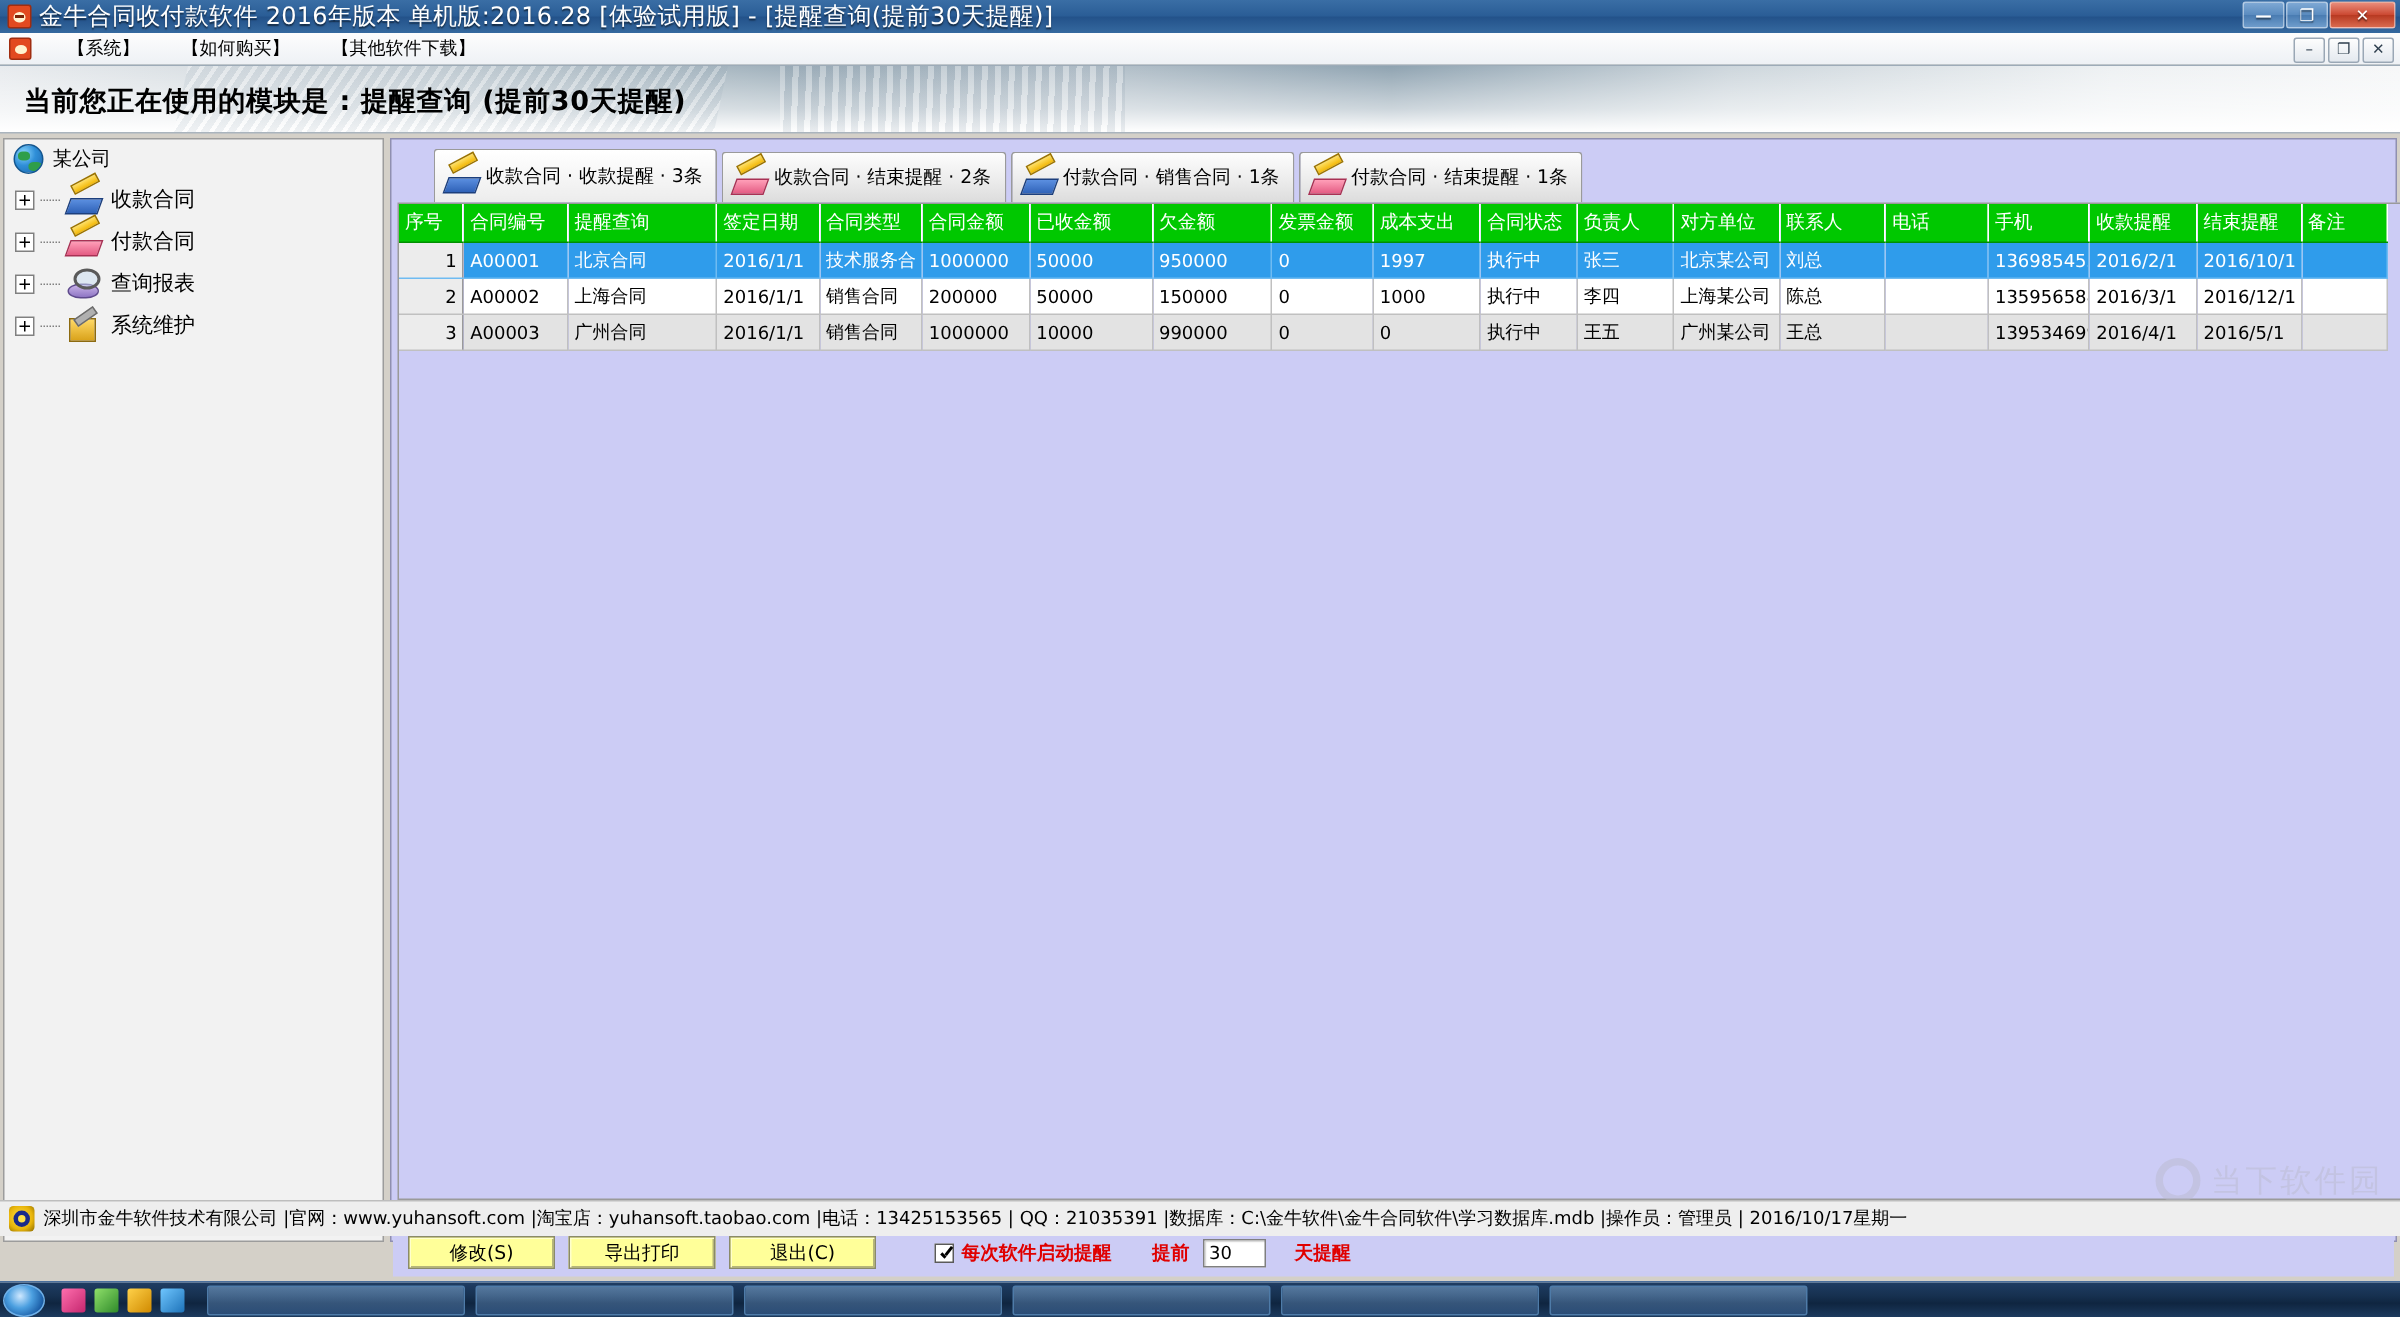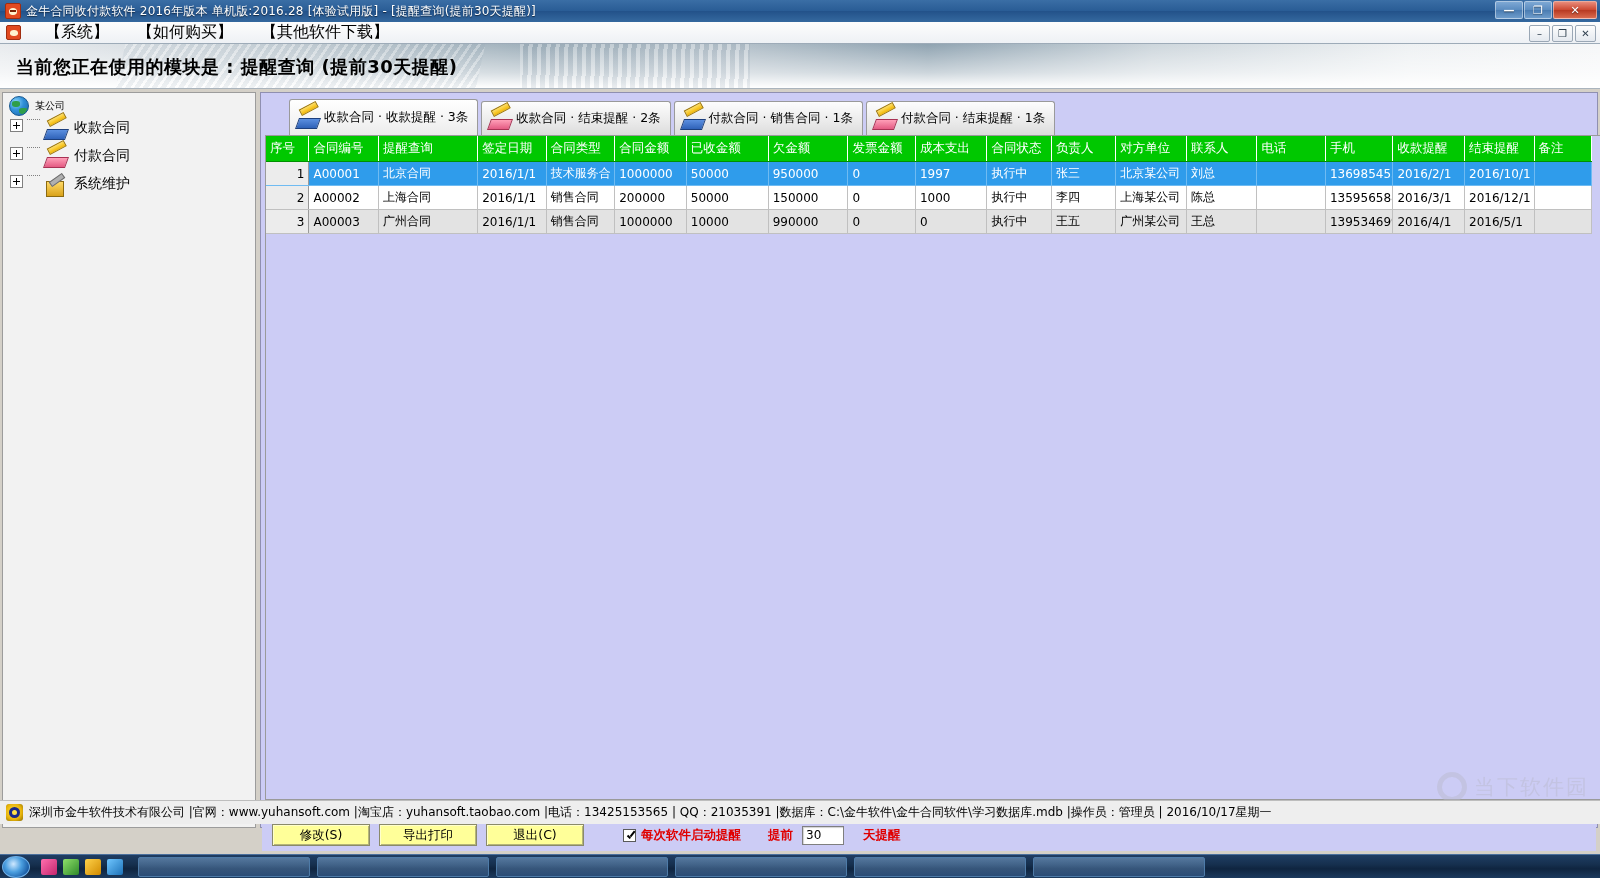--- a/index.html
+++ b/index.html
@@ -30,21 +30,21 @@
   .tb-icon::before {
     content: ""; position: absolute; left: 3px; top: 4px;
     width: 8px; height: 7px; border-radius: 50% 50% 45% 45%;
     background: #fff3d0;
   }
   .tb-icon::after {
     content: ""; position: absolute; left: 4px; top: 6px;
     width: 6px; height: 2px; background: #7a2408;
   }
   .tb-title {
-    color: #ffffff; font-size: 12px; letter-spacing: 0.2px;
+    color: #ffffff; font-size: 16px; letter-spacing: 0.2px;
     text-shadow: 0 1px 1px rgba(0,0,0,0.55);
     white-space: nowrap;
   }
   .tb-ctrls { position: absolute; right: 3px; top: 1px; display: flex; gap: 0; }
   .tb-btn {
     width: 28px; height: 18px; margin-left: 1px;
     border: 1px solid rgba(255,255,255,0.45);
     border-radius: 2px;
     background: linear-gradient(to bottom, #7ea8d4 0%, #5b8cc0 48%, #4a7cb2 52%, #6e9ccb 100%);
     display: flex; align-items: center; justify-content: center;
@@ -66,21 +66,21 @@
   .menu-icon {
     width: 15px; height: 15px; margin-left: 6px; margin-right: 10px;
     background: #e24a20; border: 1px solid #a02d10; border-radius: 2px;
     position: relative; flex: 0 0 auto;
   }
   .menu-icon::before {
     content: ""; position: absolute; left: 3px; top: 4px;
     width: 8px; height: 6px; border-radius: 50% 50% 45% 45%; background: #fff3d0;
   }
   .menu-item {
-    padding: 2px 14px; font-size: 16px; color: #000; white-space: nowrap;
+    padding: 2px 14px; font-size: 12px; color: #000; white-space: nowrap;
   }
   .mdi-ctrls { position: absolute; right: 4px; top: 3px; display: flex; gap: 2px; }
   .mdi-btn {
     width: 21px; height: 17px;
     border: 1px solid #9aa7b5; border-radius: 2px;
     background: linear-gradient(to bottom, #fdfdfd, #e4e9ef);
     display: flex; align-items: center; justify-content: center;
     font-size: 10px; color: #30404f;
   }
 
@@ -113,36 +113,36 @@
   .treepanel {
     position: absolute; left: 2px; top: 92px; width: 254px; height: 736px;
     background: #f2f2f2;
     border: 1px solid #9c9c9c;
     overflow: hidden;
   }
   .tree-root {
     display: flex; align-items: center; height: 26px; padding-left: 6px; gap: 6px;
   }
   .tree-node {
-    display: flex; align-items: flex-start; height: 28px; padding-left: 7px; gap: 4px;
+    display: flex; align-items: center; height: 28px; padding-left: 7px; gap: 4px;
     position: relative;
   }
   .expander {
     width: 13px; height: 13px; border: 1px solid #808080; background: #fff;
     position: relative; flex: 0 0 auto;
   }
   .expander::before {
     content: ""; position: absolute; left: 2px; top: 5px; width: 7px; height: 1px; background: #000;
   }
   .expander::after {
     content: ""; position: absolute; left: 5px; top: 2px; width: 1px; height: 7px; background: #000;
   }
   .dots { width: 13px; height: 1px; border-top: 1px dotted #808080; flex: 0 0 auto; }
   .tree-label { font-size: 14px; color: #000; white-space: nowrap; }
-  .tree-root .tree-label { font-size: 10px; }
+  .tree-root .tree-label { font-size: 13px; }
 
   
   .ic { width: 26px; height: 22px; position: relative; flex: 0 0 auto; }
   .ic-globe { width: 20px; height: 20px; border-radius: 50%;
     background: radial-gradient(circle at 32% 30%, #8fd9ff 0%, #2f8fd8 45%, #1a63a8 100%);
     border: 1px solid #14568f; overflow: hidden; }
   .ic-globe::before { content:""; position:absolute; left:2px; top:4px; width:8px; height:6px;
     background:#2f9e4a; border-radius:40%; }
   .ic-globe::after { content:""; position:absolute; left:9px; top:11px; width:9px; height:6px;
     background:#2f9e4a; border-radius:40%; }
@@ -389,20 +389,26 @@
       <span class="tree-label">收款合同</span>
     </div>
 
     <div class="tree-node">
       <span class="expander"></span>
       <span class="dots"></span>
       <span class="ic ic-pay"></span>
       <span class="tree-label">付款合同</span>
     </div>
 
+    <div class="tree-node">
+      <span class="expander"></span>
+      <span class="dots"></span>
+      <span class="ic ic-report"></span>
+      <span class="tree-label">查询报表</span>
+    </div>
 
     <div class="tree-node">
       <span class="expander"></span>
       <span class="dots"></span>
       <span class="ic ic-tool"></span>
       <span class="tree-label">系统维护</span>
     </div>
   </div>
 
   <div class="mainpanel">

